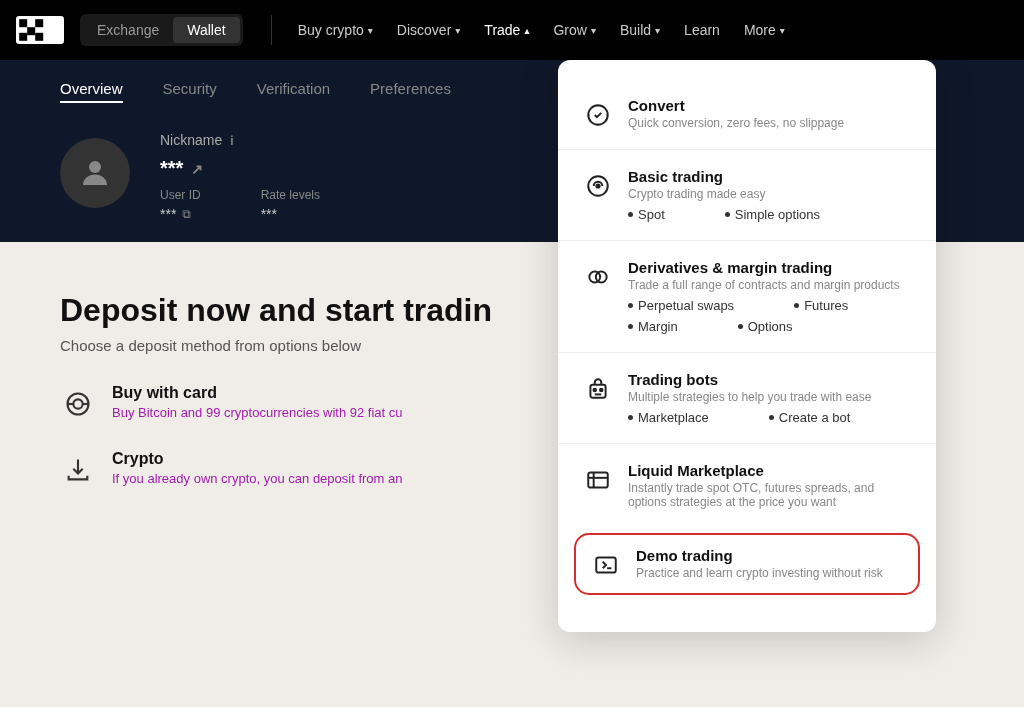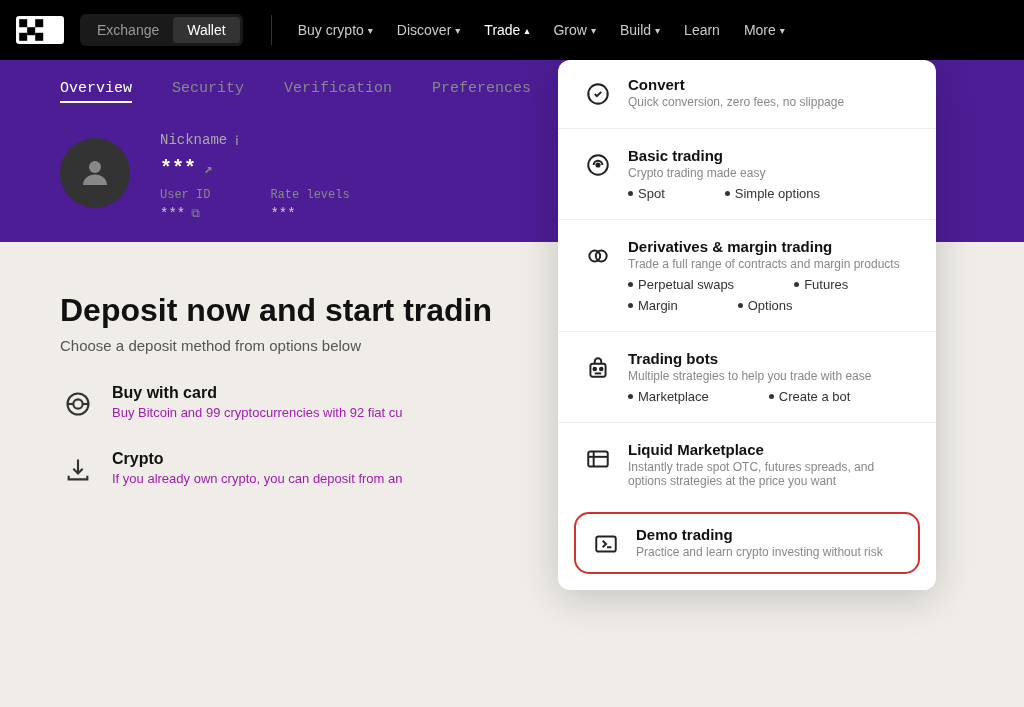--- a/index.html
+++ b/index.html
@@ -31,25 +31,24 @@
     .nav-divider { width: 1px; height: 30px; background: #333; margin: 0 8px; }
     .nav-items { display: flex; align-items: flex-end; gap: 4px; flex: 1; }
     .nav-item {
       color: #ccc; font-size: 14px; padding: 8px 10px; cursor: pointer; display: flex; align-items: center; gap: 4px; white-space: nowrap;
     }
     .nav-item.active { color: #fff; }
     .nav-item .chevron { font-size: 10px; }
 
     
     .profile-header {
-      background: #4c1d95;
+      background: #0f172a;
       padding: 20px 60px;
       display: flex;
       flex-direction: column;
-      font-family: Liberation Mono, monospace;
     }
     .profile-tabs {
       display: flex; gap: 40px; margin-bottom: 20px;
     }
     .profile-tab {
       color: #888; font-size: 15px; cursor: pointer; padding-bottom: 4px;
     }
     .profile-tab.active { color: #fff; border-bottom: 2px solid #fff; }
     .profile-content {
       display: flex; align-items: center; gap: 30px;
@@ -86,21 +85,21 @@
     
     .dropdown-overlay {
       position: absolute;
       top: 60px;
       left: 558px;
       width: 378px;
       background: #fff;
       border-radius: 12px;
       box-shadow: 0 8px 40px rgba(0,0,0,0.18);
       z-index: 100;
-      padding: 4px 0;
+      padding: 25px 0;
     }
     .dropdown-item {
       display: flex; align-items: flex-start; gap: 14px; padding: 12px 24px; cursor: pointer;
     }
     .dropdown-item-icon {
       width: 32px; height: 32px; flex-shrink: 0; display: flex; align-items: center; justify-content: center; margin-top: 2px;
     }
     .dropdown-item-content { flex: 1; }
     .dropdown-item-title { font-size: 15px; font-weight: 600; color: #111; margin-bottom: 2px; }
     .dropdown-item-desc { font-size: 12px; color: #888; }

